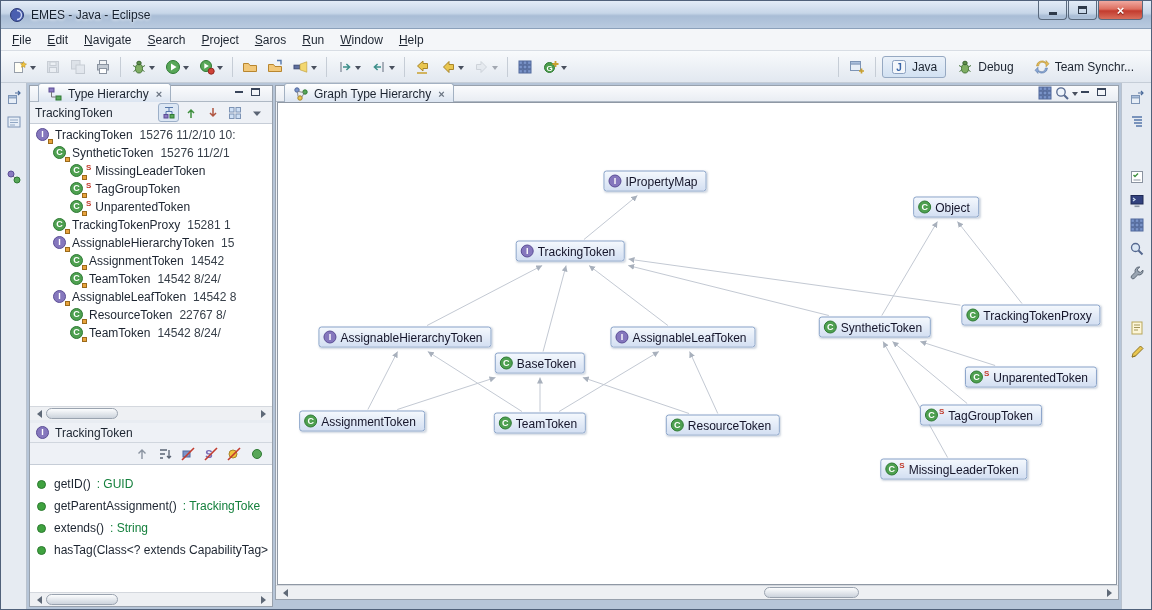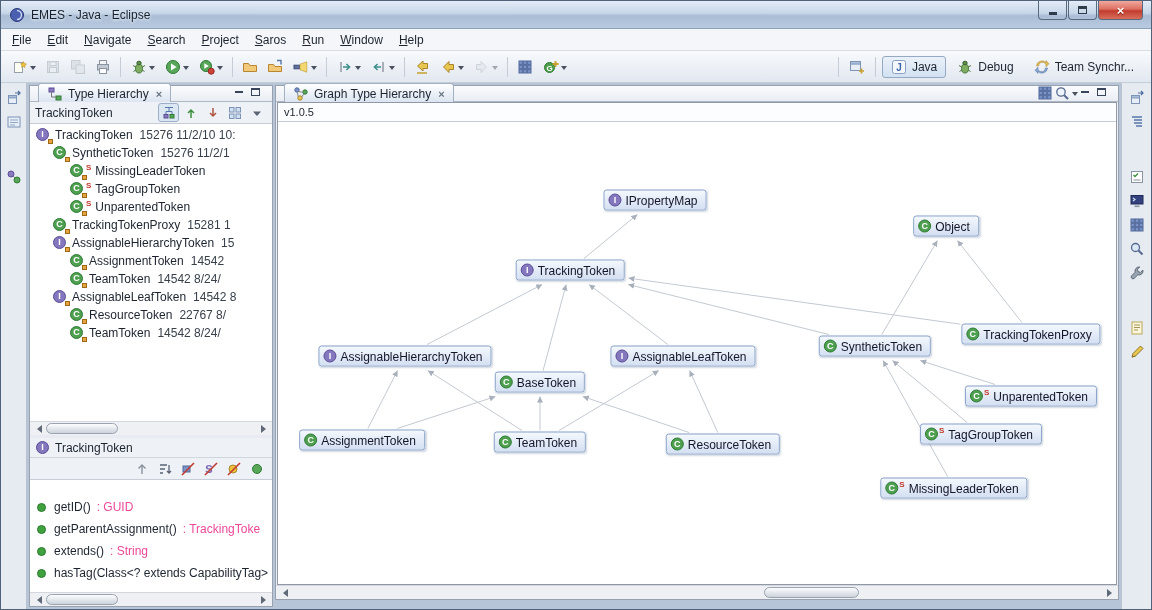--- a/index.html
+++ b/index.html
@@ -81,24 +81,24 @@
   .sa-l{left:0}.sa-r{right:0}
   .sa-l::after{content:"";border:4px solid transparent;border-right:5px solid #5f6977}
   .sa-r::after{content:"";border:4px solid transparent;border-left:5px solid #5f6977}
   .sthumb{position:absolute;top:1px;height:11px;border:1px solid #9aa3af;border-radius:6px;
     background:linear-gradient(#fcfdfe,#ccd3dc)}
   .sash{height:3px;background:#e8ecf2;flex:none}
   .mheader{height:20px;display:flex;align-items:center;gap:6px;padding:0 6px;background:#eef1f6;
     border-bottom:1px solid #d0d6de}
   .mtoolbar{height:22px;display:flex;align-items:center;justify-content:flex-end;gap:2px;padding:0 5px;
     background:#eef1f6;border-bottom:1px solid #c6cdd7}
-  .mlist{height:112px;background:#fff;padding-top:16px;overflow:hidden}
+  .mlist{height:127px;background:#fff;padding-top:8px;overflow:hidden}
   .mrow{height:22px;display:flex;align-items:center;gap:6px;padding-left:5px;white-space:nowrap}
   .mball{width:9px;height:9px;border-radius:50%;background:#3fa23f;border:1px solid #2a7a2e;flex:none;margin:0 2px}
-  .mtype{color:#ec4899}
+  .mtype{color:#15803d}
   
   .ebody{flex:1;display:flex;flex-direction:column;margin:0 1px;border:1px solid #8f98a4;background:#fff;min-height:0}
   .vbar{height:19px;display:flex;align-items:center;padding:0 6px;font-size:11px;
     background:#fcfdfe;border-bottom:1px solid #c6ccd4;flex:none}
   .canvas{flex:1;position:relative;background:#fff;overflow:hidden}
   .edges{position:absolute;left:0;top:0;z-index:0}
   .gnode{position:absolute;z-index:1;transform:translate(-50%,-50%);display:flex;align-items:center;gap:4px;
     height:21px;padding:0 8px 0 4px;background:linear-gradient(#f4f8fd,#d3dff2);
     border:1px solid #89a3c9;border-radius:3px;color:#15152a;white-space:nowrap;
     box-shadow:1px 1px 2px rgba(120,140,170,.35)}
@@ -679,23 +679,20 @@
             </div>
           </div>
         <div class="mm">
             <span class="g-min2"></span>
           </div>
         <div class="mm">
             <span class="g-max2"></span>
           </div>
       </div>
       <div class="ebody">
-        <div class="vbar">
-          <span>v1.0.5</span>
-        </div>
         <div class="canvas" id="canvas">
             <svg class="edges" width="838" height="435">
               <defs>
                 <marker id="arr" markerWidth="8" markerHeight="8" refX="6" refY="3" orient="auto">
                   <path d="M0,0 L6,3 L0,6 Z" fill="#a8b0bc"></path>
                 </marker>
               </defs>
               <line x1="305.9642857142857" y1="136.5" x2="359.3928571428571" y2="92.5" stroke="#c3c9d3" marker-end="url(#arr)"></line>
               <line x1="149.06395348837208" y1="222.5" x2="264.18023255813955" y2="162.5" stroke="#c3c9d3" marker-end="url(#arr)"></line>
               <line x1="389.88953488372096" y1="222.5" x2="311.05232558139534" y2="162.5" stroke="#c3c9d3" marker-end="url(#arr)"></line>

